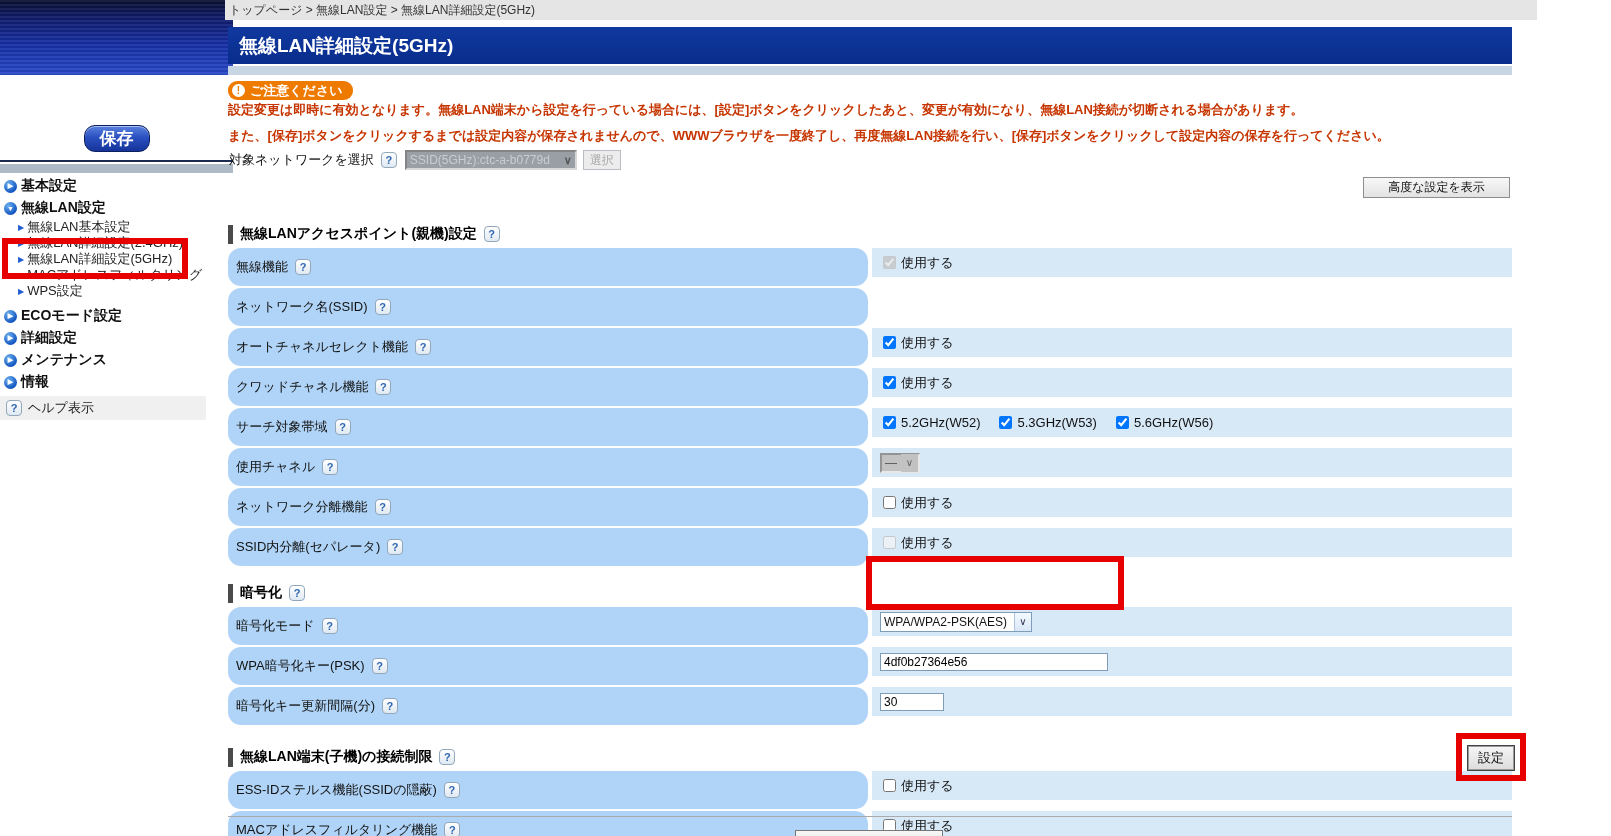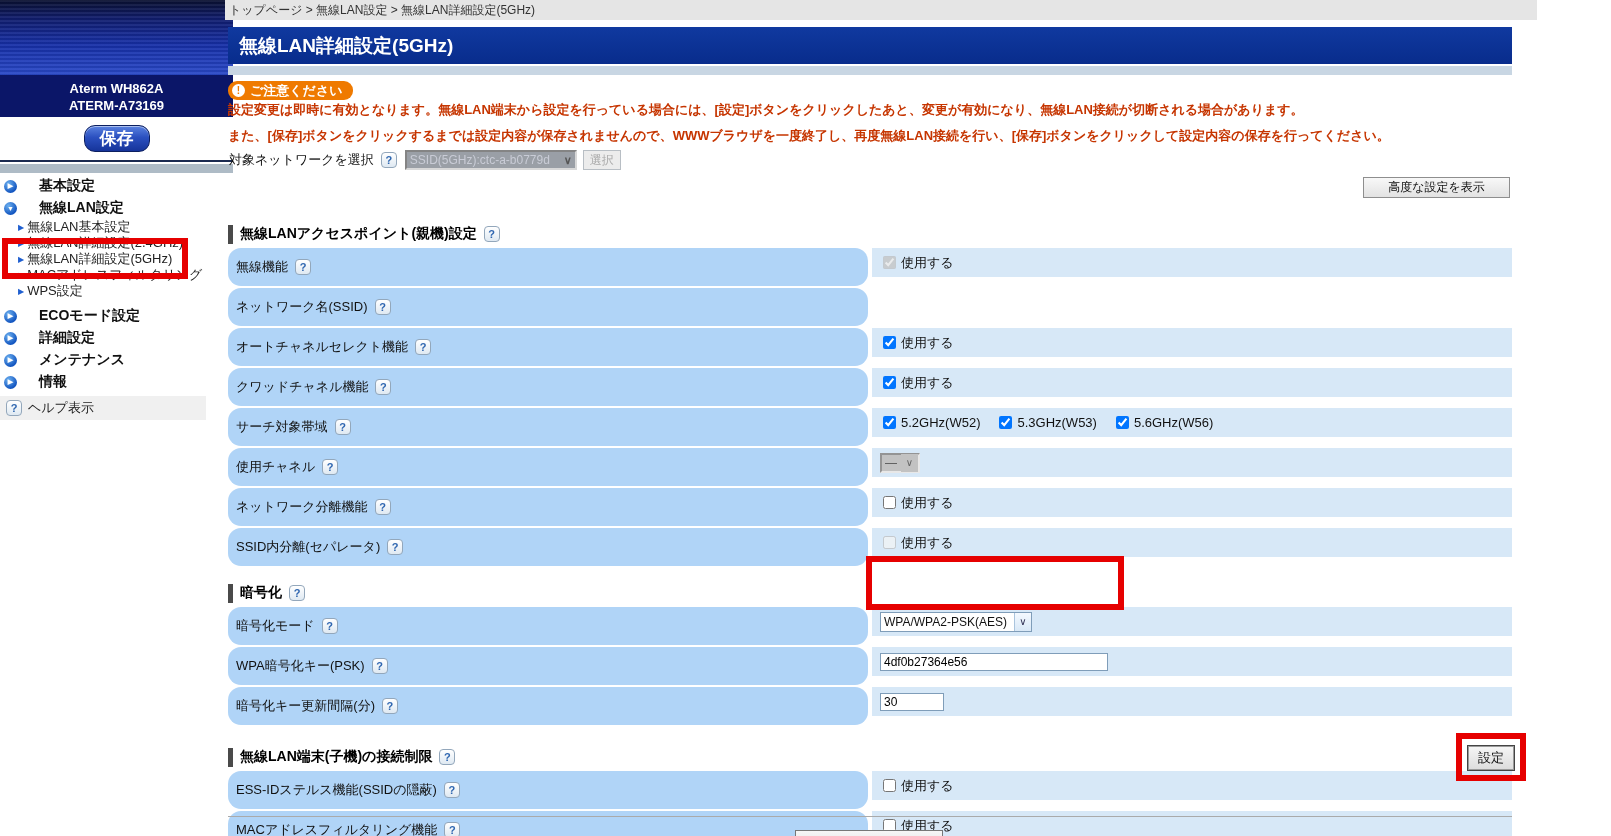--- a/index.html
+++ b/index.html
@@ -15,21 +15,21 @@
     background: repeating-linear-gradient(180deg, rgba(255,255,255,0.06) 0 2px, rgba(0,0,0,0.08) 2px 4px); }
   .model-box { position: absolute; left: 0; top: 75px; width: 233px; height: 42px; background: #0b1668;
     color: #fff; font-weight: bold; font-size: 13px; text-align: center; line-height: 17px; padding-top: 5px; }
   .save-box { position: absolute; left: 0; top: 117px; width: 233px; height: 45px; background: #fff;
     border-bottom: 2px solid #1b2a50; display: flex; align-items: center; justify-content: center; }
   .save-btn { min-width: 66px; height: 27px; background: linear-gradient(180deg, #5b83e0 0%, #2b50c0 45%, #16349a 100%);
     color: #fff; font-weight: bold; font-size: 17px; border: 1px solid #0c1f60; border-radius: 11px; cursor: pointer;
     box-shadow: inset 0 1px 0 rgba(255,255,255,0.5); }
   .side-strip { position: absolute; left: 0; top: 164px; width: 233px; height: 9px; background: #aebbc6; }
   .menu { position: absolute; left: 4px; top: 175px; width: 226px; }
-  .m-top { display: flex; align-items: center; height: 22px; font-size: 14px; font-weight: bold; color: #111; cursor: pointer; gap: 18px; }
+  .m-top { display: flex; align-items: center; height: 22px; font-size: 14px; font-weight: bold; color: #111; cursor: pointer; }
   .m-sub { display: flex; align-items: center; height: 16px; font-size: 13px; color: #222; padding-left: 14px; cursor: pointer; }
   .bullet { display: inline-flex; align-items: center; justify-content: center; width: 13px; height: 13px;
     border-radius: 50%; background: radial-gradient(circle at 35% 30%, #6db1f0, #1255c0 70%); color: #fff;
     font-size: 7px; margin-right: 4px; flex: 0 0 13px; }
   .tri { color: #1f5fd0; font-size: 8px; margin-right: 3px; }
   .help-row { position: absolute; left: 0; top: 396px; width: 206px; height: 24px; background: #f0f0f0;
     display: flex; align-items: center; padding-left: 6px; font-size: 13px; color: #222; }
 
   
   .q { display: inline-flex; align-items: center; justify-content: center; width: 16px; height: 16px;
@@ -104,24 +104,20 @@
   .redbox.psk { left: 866px; top: 556px; width: 258px; height: 54px; }
   .redbox.set { left: 1456px; top: 733px; width: 70px; height: 48px; }
 </style>
 </head>
 <body>
 
 <div id="page">
 
   <div id="sidebar">
     <div class="logo-grad"></div>
-    <div class="model-box">
-      <div>Aterm WH862A</div>
-      <div>ATERM-A73169</div>
-    </div>
     <div class="save-box">
       <button class="save-btn">保存</button>
     </div>
     <div class="side-strip"></div>
 
     <div class="menu">
       <div class="m-top">
         <span class="bullet">▶</span>
         <span>基本設定</span>
       </div>

